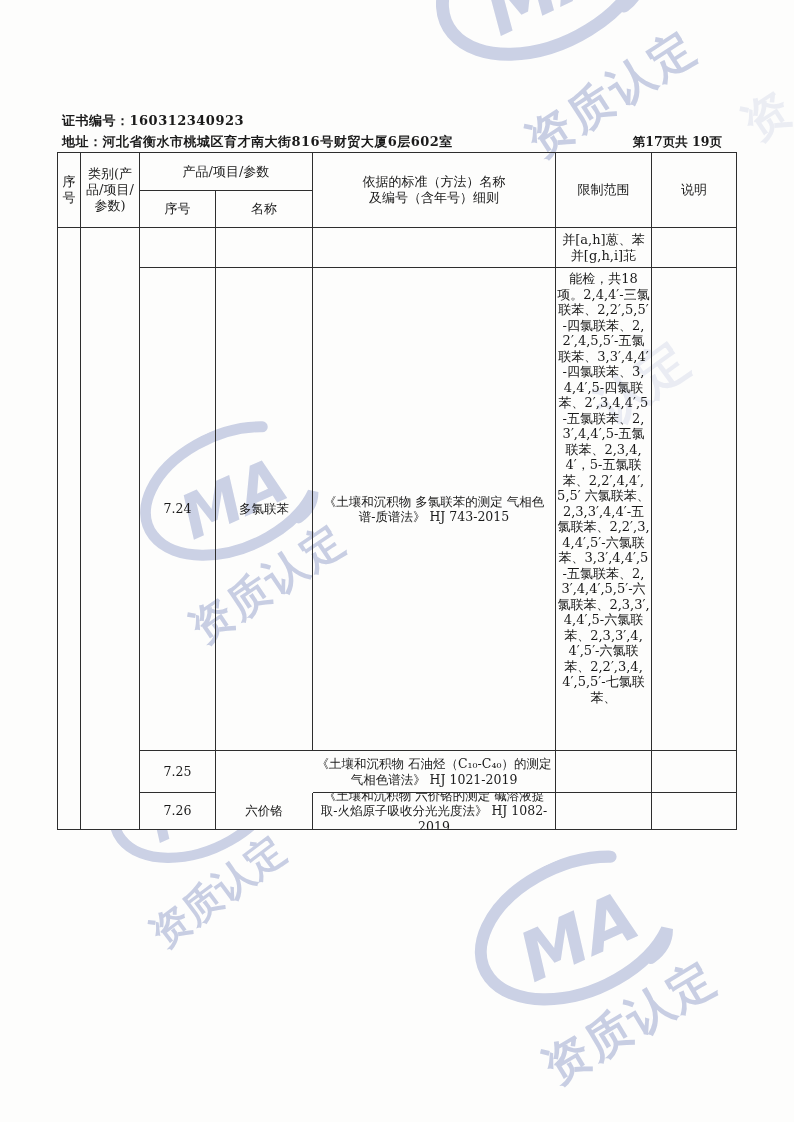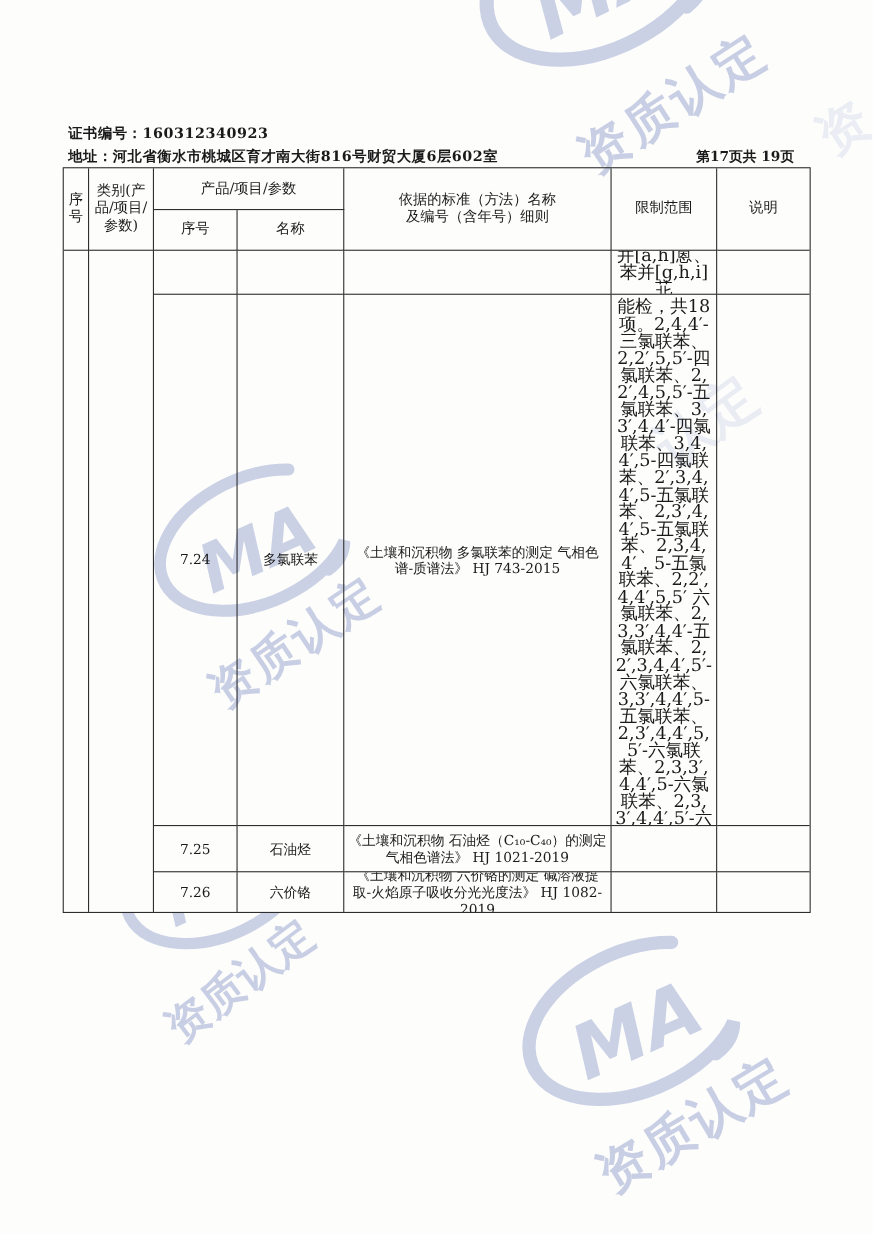--- a/index.html
+++ b/index.html
@@ -57,21 +57,21 @@
   .hdr-seq   { grid-column:1; grid-row:1/3; }
   .hdr-cat   { grid-column:2; grid-row:1/3; padding:0 2px; }
   .hdr-group { grid-column:3/5; grid-row:1; }
   .hdr-subseq{ grid-column:3; grid-row:2; }
   .hdr-name  { grid-column:4; grid-row:2; }
   .hdr-method{ grid-column:5; grid-row:1/3; }
   .hdr-limit { grid-column:6; grid-row:1/3; }
   .hdr-note  { grid-column:7; grid-row:1/3; }
   .body-seq  { grid-column:1; grid-row:3/7; }
   .body-cat  { grid-column:2; grid-row:3/7; }
-  .limit-cell { font-size:16px; line-height:15.5px; word-break:break-all; padding:2px 1px; }
+  .limit-cell { font-size:13px; line-height:15.5px; word-break:break-all; padding:2px 1px; }
   .limit-tall {
     justify-content:space-between; align-items:center;
     padding:3px 1px 4px 1px;
   }
   .method-cell { padding:1px 3px; }
 </style>
 </head>
 <body>
 
 <div class="page">
@@ -155,21 +155,20 @@
 
       <div class="c" style="grid-column:3; grid-row:4;">7.24</div>
       <div class="c" style="grid-column:4; grid-row:4;">多氯联苯</div>
       <div class="c method-cell" style="grid-column:5; grid-row:4;">《土壤和沉积物 多氯联苯的测定 气相色谱-质谱法》  HJ 743-2015</div>
       <div class="c limit-cell limit-tall" style="grid-column:6; grid-row:4;">
         <div>能检，共18项。2,4,4′-三氯联苯、2,2′,5,5′-四氯联苯、2,2′,4,5,5′-五氯联苯、3,3′,4,4′-四氯联苯、3,4,4′,5-四氯联苯、2′,3,4,4′,5-五氯联苯、2,3′,4,4′,5-五氯联苯、2,3,4,4′，5-五氯联苯、2,2′,4,4′,5,5′ 六氯联苯、2,3,3′,4,4′-五氯联苯、2,2′,3,4,4′,5′-六氯联苯、3,3′,4,4′,5-五氯联苯、2,3′,4,4′,5,5′-六氯联苯、2,3,3′,4,4′,5-六氯联苯、2,3,3′,4,4′,5′-六氯联苯、2,2′,3,4,4′,5,5′-七氯联苯、</div>
       </div>
       <div class="c no-r" style="grid-column:7; grid-row:4;"></div>
 
       <div class="c" style="grid-column:3; grid-row:5;">7.25</div>
-      <div class="c" style="grid-column:4; grid-row:5;">石油烃</div>
       <div class="c method-cell" style="grid-column:5; grid-row:5;">《土壤和沉积物 石油烃（C₁₀-C₄₀）的测定 气相色谱法》  HJ 1021-2019</div>
       <div class="c limit-cell" style="grid-column:6; grid-row:5;"></div>
       <div class="c no-r" style="grid-column:7; grid-row:5;"></div>
 
       <div class="c no-b" style="grid-column:3; grid-row:6;">7.26</div>
       <div class="c no-b" style="grid-column:4; grid-row:6;">六价铬</div>
       <div class="c method-cell no-b" style="grid-column:5; grid-row:6;">《土壤和沉积物 六价铬的测定 碱溶液提取-火焰原子吸收分光光度法》  HJ 1082-2019</div>
       <div class="c limit-cell no-b" style="grid-column:6; grid-row:6;"></div>
       <div class="c no-r no-b" style="grid-column:7; grid-row:6;"></div>
 

